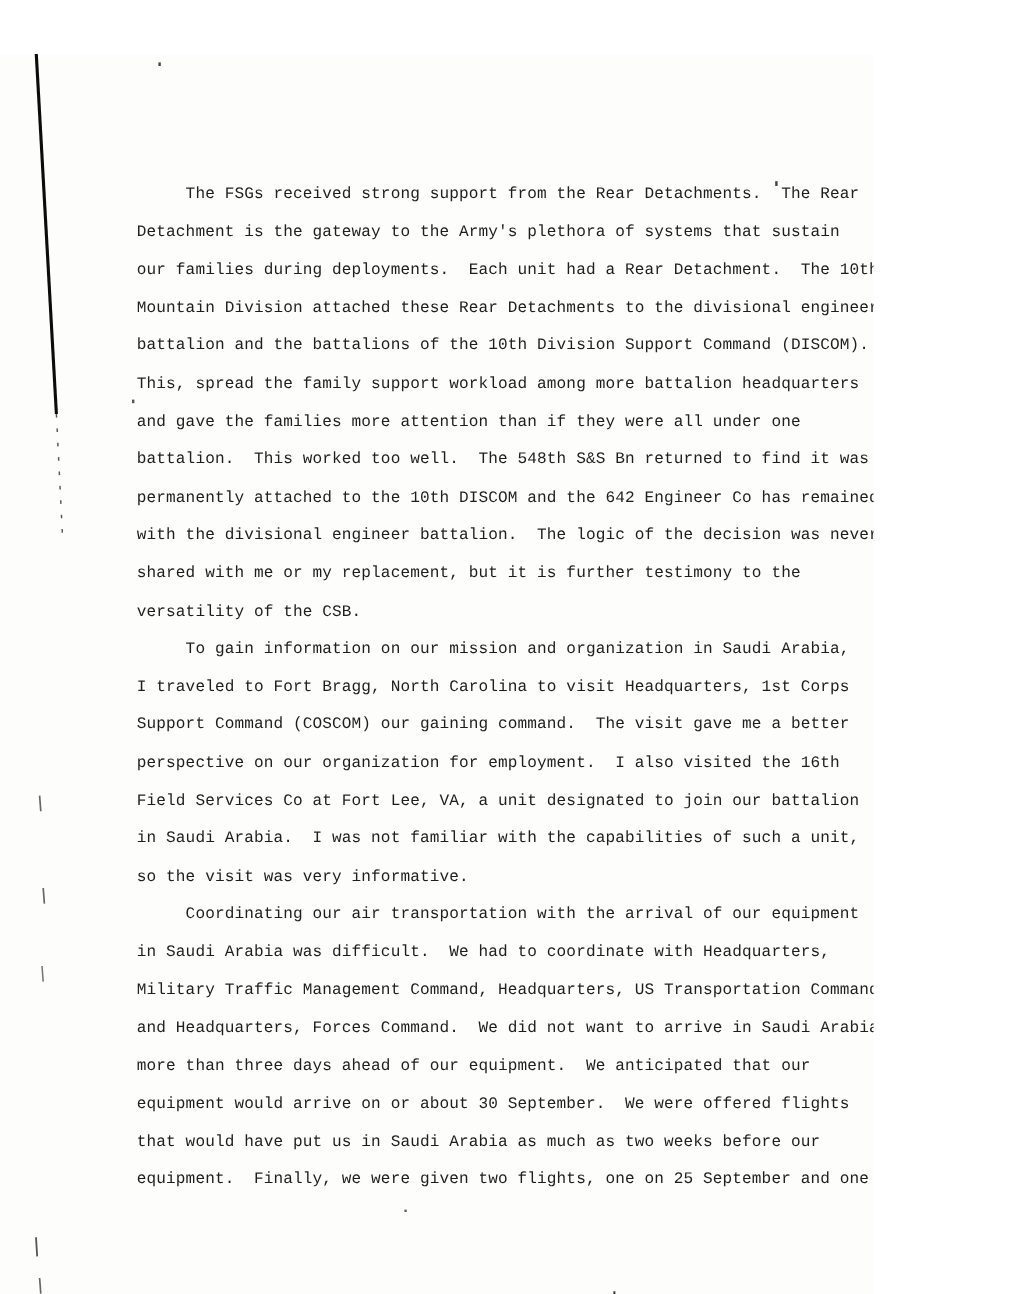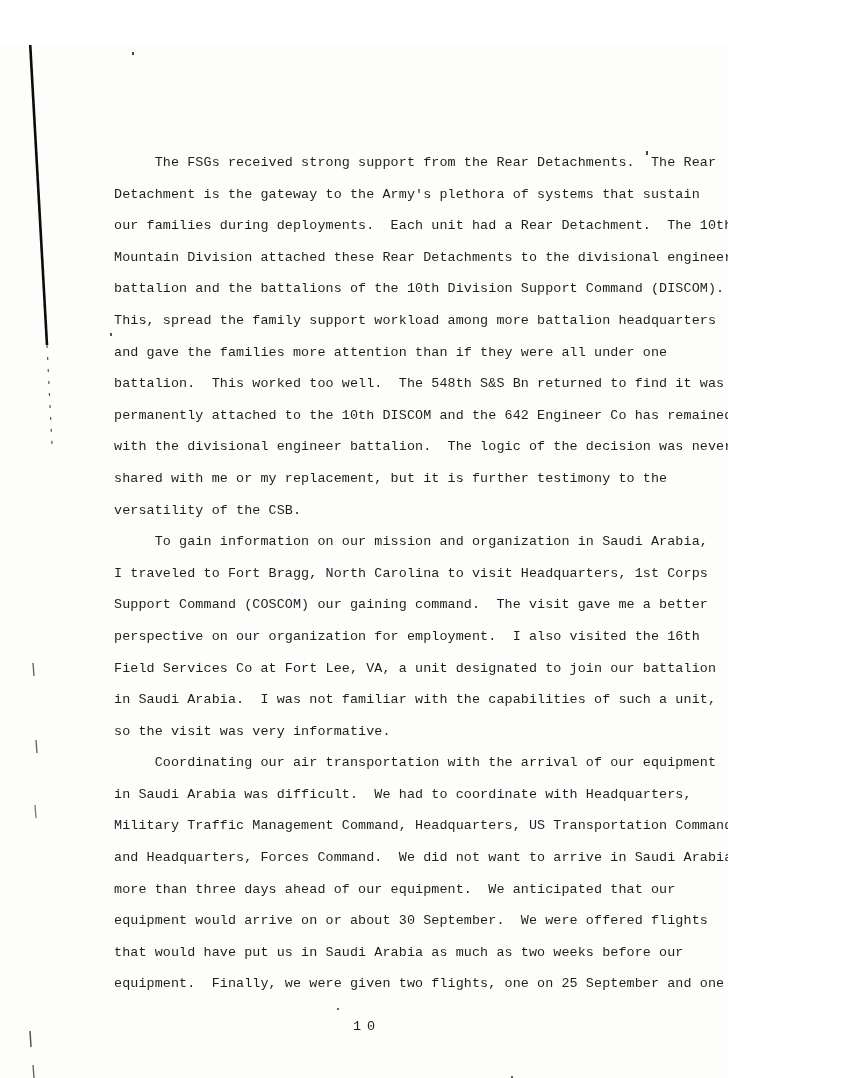--- a/index.html
+++ b/index.html
@@ -72,21 +72,20 @@
     <p class="doc-para">     Coordinating our air transportation with the arrival of our equipment
 in Saudi Arabia was difficult.  We had to coordinate with Headquarters,
 Military Traffic Management Command, Headquarters, US Transportation Command
 and Headquarters, Forces Command.  We did not want to arrive in Saudi Arabia
 more than three days ahead of our equipment.  We anticipated that our
 equipment would arrive on or about 30 September.  We were offered flights
 that would have put us in Saudi Arabia as much as two weeks before our
 equipment.  Finally, we were given two flights, one on 25 September and one</p>
   </div>
 
-  <div class="page-number">10</div>
 
   <svg class="artifacts" width="850" height="1078" viewBox="0 0 850 1078" xmlns="http://www.w3.org/2000/svg">
 
     <line x1="30" y1="-4" x2="47" y2="300" stroke="#0c0c0c" stroke-width="2.6"></line>
     <line x1="47" y1="300" x2="52" y2="400" stroke="#555" stroke-width="1.2" stroke-dasharray="3 9"></line>
 
     <line x1="33" y1="618" x2="34" y2="631" stroke="#666" stroke-width="1.4"></line>
     <line x1="36" y1="695" x2="37" y2="708" stroke="#666" stroke-width="1.4"></line>
     <line x1="35" y1="760" x2="36" y2="773" stroke="#777" stroke-width="1.3"></line>
     <line x1="30" y1="986" x2="31" y2="1002" stroke="#555" stroke-width="1.5"></line>

